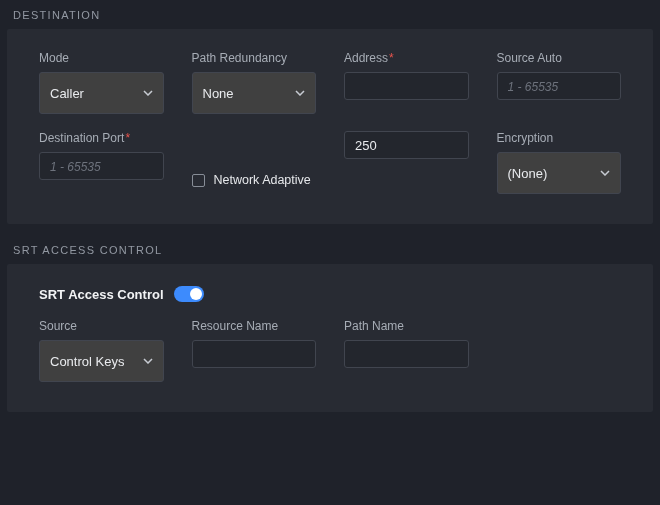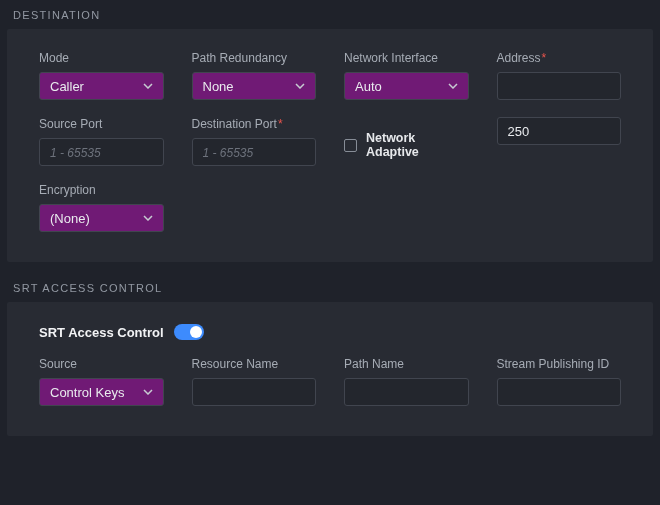--- a/index.html
+++ b/index.html
@@ -49,22 +49,22 @@
     outline: none;
     font-family: "Liberation Sans", sans-serif;
   }
   .text-input::placeholder {
     color: #6d727c;
     font-style: italic;
     font-size: 12px;
   }
   .select {
     width: 100%;
-    height: 28px;
-    background: #701a75;
+    height: 42px;
+    background: #404040;
     border: 1px solid #41454f;
     border-radius: 3px;
     color: #e9ebee;
     font-size: 13px;
     padding: 0 10px;
     display: flex;
     align-items: center;
     justify-content: space-between;
     cursor: pointer;
     user-select: none;
@@ -82,21 +82,21 @@
     border: 1px solid #878d97;
     border-radius: 2px;
     background: transparent;
     display: inline-block;
     cursor: pointer;
     flex: 0 0 auto;
   }
   .checkbox-label {
     font-size: 12.5px;
     color: #e6e8eb;
-    font-weight: bold;
+    font-weight: normal;
   }
   .toggle-row {
     display: flex;
     align-items: center;
     gap: 10px;
     margin-bottom: 17px;
   }
   .toggle-label {
     font-size: 13px;
     font-weight: bold;
@@ -144,39 +144,28 @@
       <div class="select">
         <span>None</span>
         <span class="chevron">
           <svg width="10" height="6" viewBox="0 0 10 6">
               <path d="M1 1l4 4 4-4" fill="none" stroke="#c7cbd2" stroke-width="1.5"></path>
             </svg>
         </span>
       </div>
     </div>
 
-    <div class="field">
-      <label class="field-label">Network Interface</label>
-      <div class="select">
-        <span>Auto</span>
-        <span class="chevron">
-          <svg width="10" height="6" viewBox="0 0 10 6">
-              <path d="M1 1l4 4 4-4" fill="none" stroke="#c7cbd2" stroke-width="1.5"></path>
-            </svg>
-        </span>
-      </div>
-    </div>
 
     <div class="field">
       <label class="field-label"><span>Address</span><span class="req">*</span></label>
       <input class="text-input" type="text" value="" style="">
     </div>
 
     <div class="field">
-      <label class="field-label">Source Port</label>
+      <label class="field-label">Source Auto</label>
       <input class="text-input" type="text" placeholder="1 - 65535" style="">
     </div>
 
     <div class="field">
       <label class="field-label"><span>Destination Port</span><span class="req">*</span></label>
       <input class="text-input" type="text" placeholder="1 - 65535" style="">
     </div>
 
     <div class="checkbox-cell">
       <span class="checkbox"></span>
@@ -230,19 +219,15 @@
     <div class="field">
       <label class="field-label">Resource Name</label>
       <input class="text-input" type="text" value="" style="">
     </div>
 
     <div class="field">
       <label class="field-label">Path Name</label>
       <input class="text-input" type="text" value="" style="">
     </div>
 
-    <div class="field">
-      <label class="field-label">Stream Publishing ID</label>
-      <input class="text-input" type="text" value="" style="">
-    </div>
 
   </div>
 </div>
 
 </body></html>

